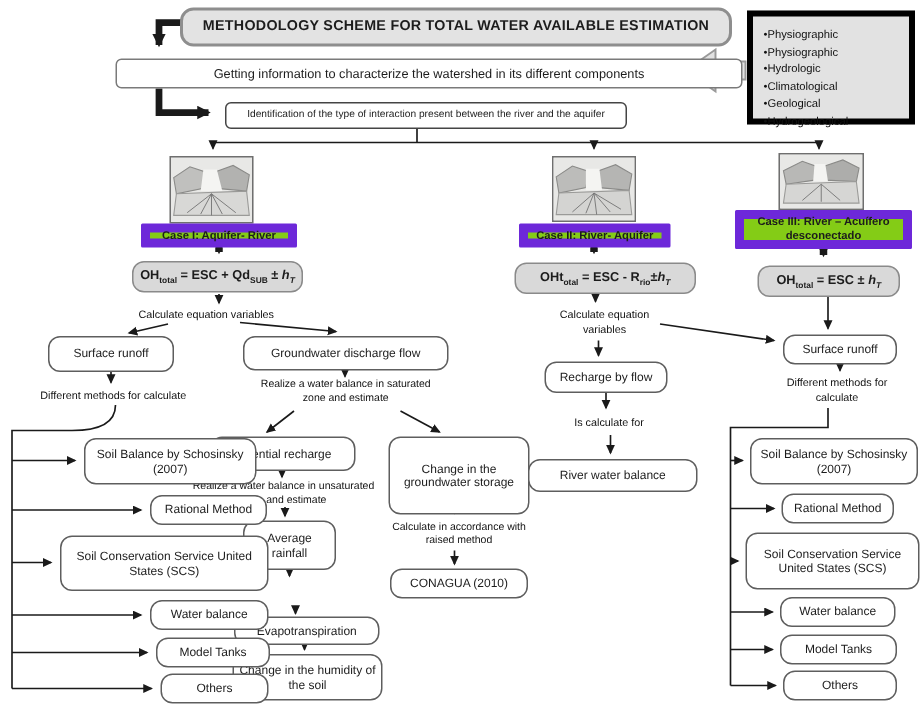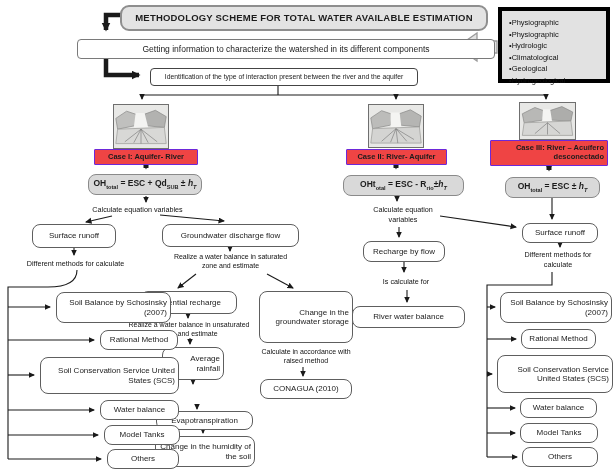--- a/index.html
+++ b/index.html
@@ -1,27 +1,27 @@
 <!DOCTYPE html>
 <html><head>
 <meta charset="utf-8">
 <style>
   * { margin:0; padding:0; box-sizing:border-box; }
   html,body { background:#fff; font-family:"Liberation Sans", sans-serif; }
   #canvas { position:relative; width:614px; height:473px; background:#fff; overflow:hidden; }
   svg.wires { position:absolute; left:0; top:0; z-index:1; }
   .node { position:absolute; display:flex; align-items:center; justify-content:center;
-          text-align:right; background:#fff; border:1.2px solid #5e5e5e; border-radius:8px;
+          text-align:center; background:#fff; border:1.2px solid #5e5e5e; border-radius:8px;
           font-size:8px; color:#1c1c1c; line-height:1.18; padding:1px 3px; z-index:2; }
   .sq { border-radius:4px; }
   .title-box { background:#e3e3e3; border:2px solid #8e8e8e; border-radius:9px;
                font-weight:bold; font-size:9.5px; letter-spacing:.2px; }
   .ident { font-size:6.8px; border-color:#444; }
   .getting { font-size:8.5px; border-color:#7a7a7a; }
-  .case-label { background:#ef4444; border:1px solid #6d28d9; border-radius:1px;
+  .case-label { background:#84cc16; border:6px solid #6d28d9; border-radius:1px;
                 font-weight:bold; font-size:7.5px; z-index:3; }
   .formula { background:#d9d9d9; border:1.6px solid #8a8a8a; border-radius:8px;
              font-weight:bold; font-size:8.5px; }
   .formula sub { font-size:5.6px; }
   .it { font-style:italic; }
   .lbl { position:absolute; text-align:center; font-size:7.2px; color:#111;
          line-height:1.35; z-index:2; }
   .lbl.tiny { font-size:7px; }
   .img-frame { position:absolute; border:1px solid #6f6f6f; background:#e9e9e7; z-index:2; }
   .img-frame svg { display:block; width:100%; height:100%; }

